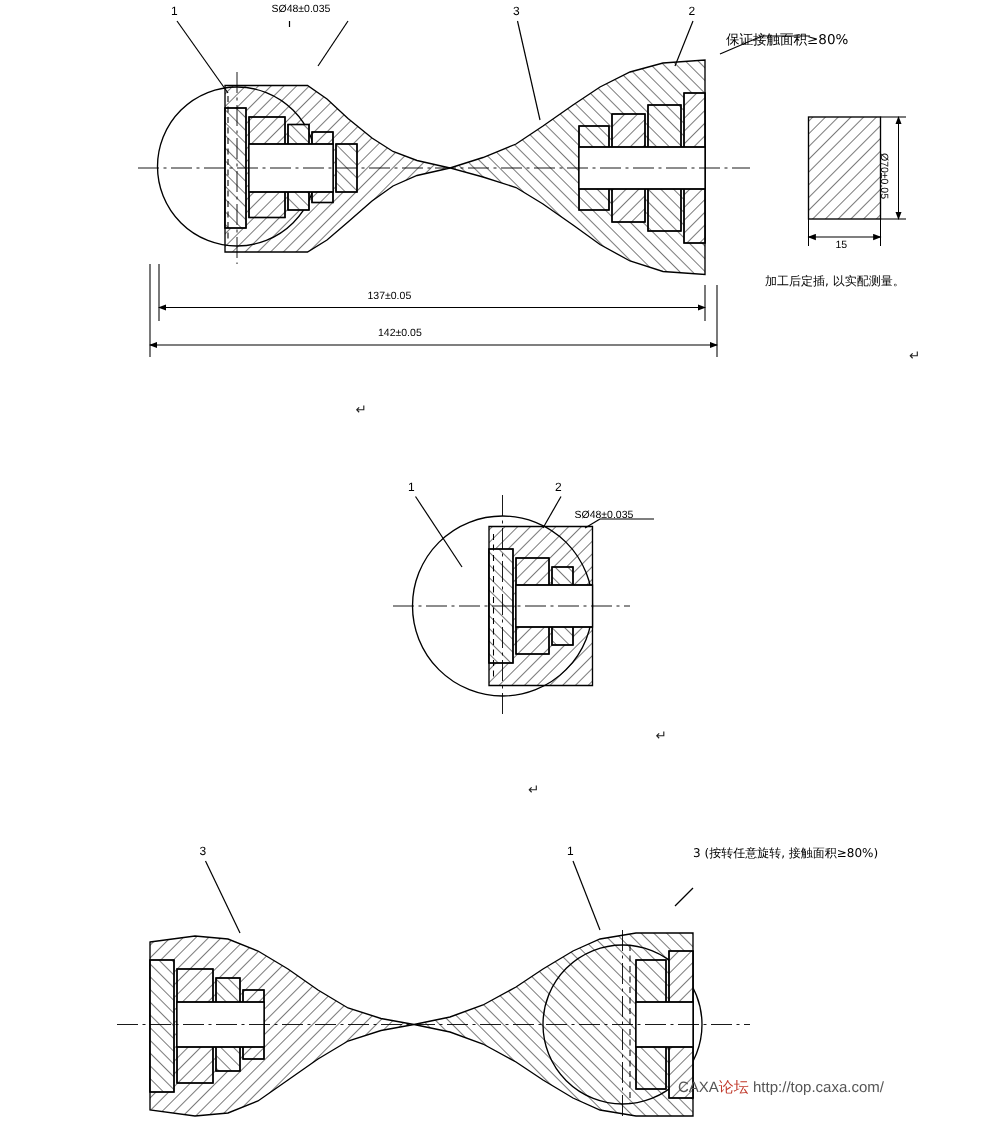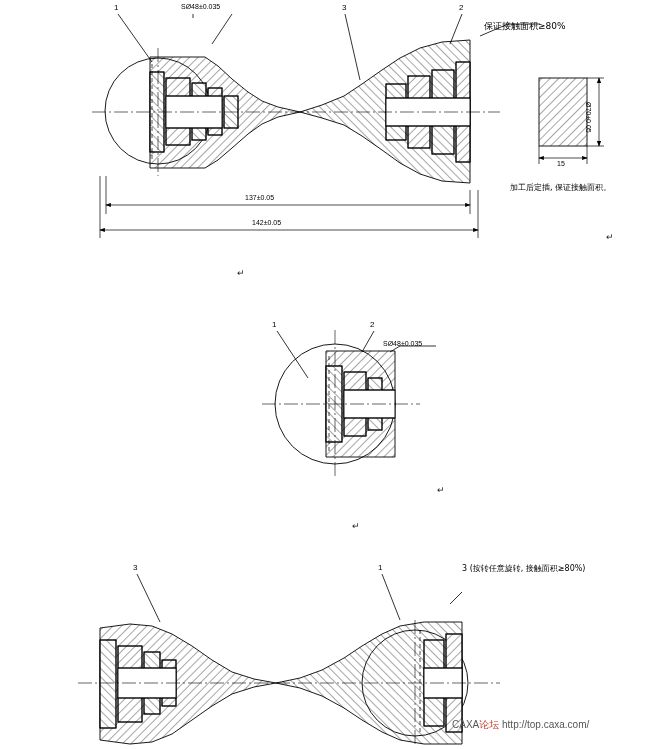--- a/index.html
+++ b/index.html
@@ -183,21 +183,21 @@
   <div class="lbl sm" style="left:181px;top:3px;">SØ48±0.035</div>
   <div class="lbl" style="left:342px;top:3px;">3</div>
   <div class="lbl" style="left:459px;top:3px;">2</div>
   <div class="lbl cn big" style="left:484px;top:20px;">保证接触面积≥80%</div>
 
   <div class="lbl sm" style="left:245px;top:194px;">137±0.05</div>
   <div class="lbl sm" style="left:252px;top:219px;">142±0.05</div>
 
   <div class="lbl sm" style="left:592px;top:102px;transform:rotate(90deg);transform-origin:left top;">Ø70±0.05</div>
   <div class="lbl sm" style="left:557px;top:160px;">15</div>
-  <div class="lbl cn" style="left:510px;top:182px;">加工后定插, 保证接触面积。</div>
+  <div class="lbl cn" style="left:510px;top:182px;">加工后定插, 以实配测量。</div>
 
   <div class="lbl" style="left:272px;top:320px;">1</div>
   <div class="lbl" style="left:370px;top:320px;">2</div>
   <div class="lbl sm" style="left:383px;top:340px;">SØ48±0.035</div>
 
   <div class="lbl" style="left:133px;top:563px;">3</div>
   <div class="lbl" style="left:378px;top:563px;">1</div>
   <div class="lbl cn" style="left:462px;top:563px;">3 (按转任意旋转, 接触面积≥80%)</div>
 
   <div class="pilcrow" style="left:606px;top:232px;">↵</div>

